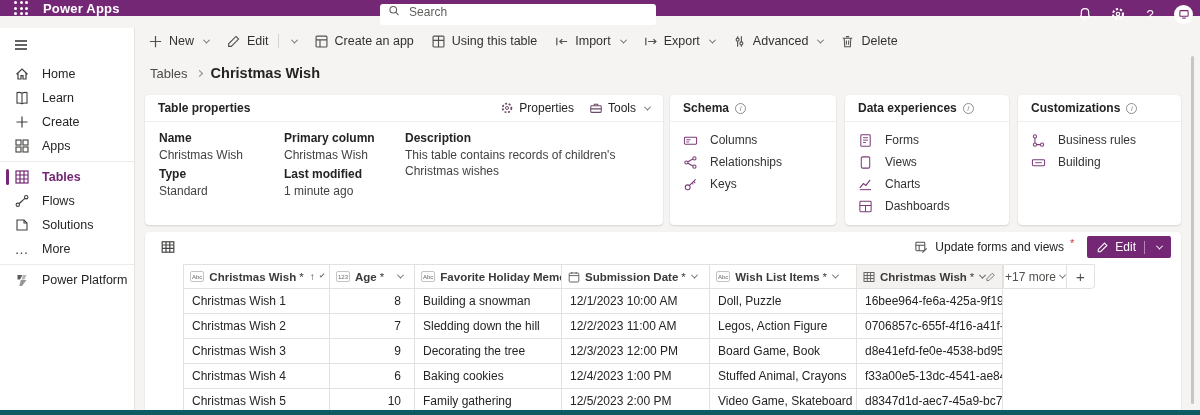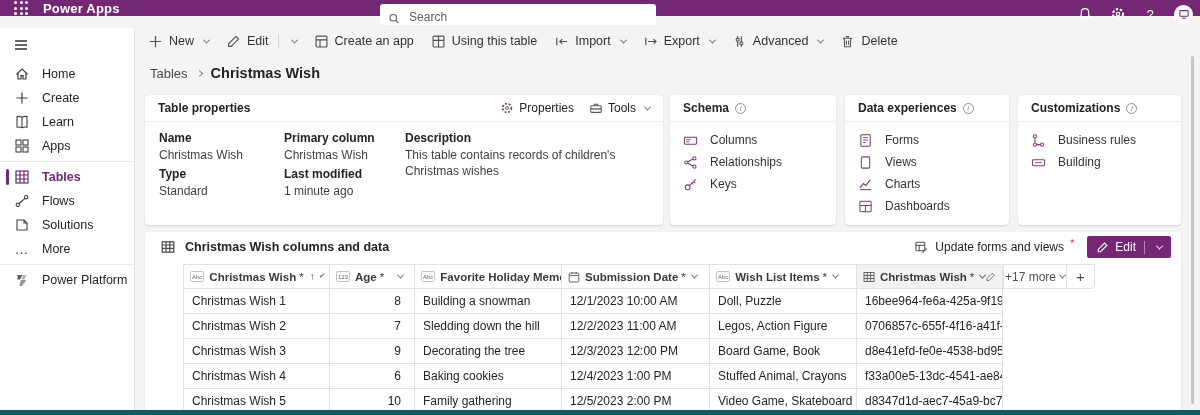--- a/index.html
+++ b/index.html
@@ -9,21 +9,21 @@
   svg{display:block}
 
   
   .topbar{position:absolute;left:0;top:0;width:1200px;height:16px;background:#742774;
           display:flex;align-items:center;color:#fff;z-index:6}
   .waffle{width:26px;height:26px;margin-left:8px;display:flex;align-items:center;justify-content:center;cursor:pointer}
   .waffle-grid{display:grid;grid-template-columns:repeat(3,3px);grid-gap:2.5px}
   .waffle-grid i{width:3px;height:3px;background:#fff;border-radius:50%}
   .brand{font-size:13px;font-weight:700;margin-left:9px;letter-spacing:.2px}
   .searchbox{position:absolute;left:380px;top:4px;width:276px;height:21px;background:#fff;border-radius:3px;
-             display:flex;align-items:flex-end;padding:0 8px;color:#605e5c}
+             display:flex;align-items:flex-start;padding:0 8px;color:#605e5c}
   .searchbox input{border:0;outline:0;background:transparent;font-size:12px;margin-left:7px;width:100%;
                    font-family:inherit;color:#323130}
   .searchbox input::placeholder{color:#605e5c}
   .top-actions{position:absolute;right:7px;top:0;height:28px;display:flex;align-items:center;gap:17px}
   .tico{width:16px;height:16px;color:#fff;cursor:pointer}
   .help-glyph{font-size:13px;color:#fff;cursor:pointer;width:14px;text-align:center}
   .avatar{width:19px;height:19px;border-radius:50%;background:#fff;display:flex;align-items:center;
           justify-content:center;color:#742774;cursor:pointer}
 
   
@@ -177,29 +177,29 @@
 
   <div class="navgroup">
     <div class="nav-item">
       <svg class="nic" viewBox="0 0 16 16">
         <path d="M2.5 8.2 8 3l5.5 5.2M4 7.2V13h3v-3.3h2V13h3V7.2" fill="none" stroke="currentColor" stroke-width="1.2"></path>
       </svg>
       <span>Home</span>
     </div>
     <div class="nav-item">
       <svg class="nic" viewBox="0 0 16 16">
+        <path d="M8 3.2C6.5 2.4 4 2.4 3 2.6v10.6c1-.2 3.5-.2 5 .6 1.5-.8 4-.8 5-.6V2.6c-1-.2-3.5-.2-5 .6zM8 3.2v10.6" fill="none" stroke="currentColor" stroke-width="1.1"></path>
+      </svg>
+      <span>Learn</span>
+    </div>
+    <div class="nav-item">
+      <svg class="nic" viewBox="0 0 16 16">
         <path d="M8 2.5v11M2.5 8h11" stroke="currentColor" stroke-width="1.2"></path>
       </svg>
       <span>Create</span>
-    </div>
-    <div class="nav-item">
-      <svg class="nic" viewBox="0 0 16 16">
-        <path d="M8 3.2C6.5 2.4 4 2.4 3 2.6v10.6c1-.2 3.5-.2 5 .6 1.5-.8 4-.8 5-.6V2.6c-1-.2-3.5-.2-5 .6zM8 3.2v10.6" fill="none" stroke="currentColor" stroke-width="1.1"></path>
-      </svg>
-      <span>Learn</span>
     </div>
     <div class="nav-item">
       <svg class="nic" viewBox="0 0 16 16">
         <rect x="2" y="2" width="5" height="5" fill="none" stroke="currentColor" stroke-width="1.1"></rect>
         <rect x="9" y="2" width="5" height="5" fill="none" stroke="currentColor" stroke-width="1.1"></rect>
         <rect x="2" y="9" width="5" height="5" fill="none" stroke="currentColor" stroke-width="1.1"></rect>
         <rect x="9" y="9" width="5" height="5" fill="none" stroke="currentColor" stroke-width="1.1"></rect>
       </svg>
       <span>Apps</span>
     </div>
@@ -451,21 +451,20 @@
   </div>
 </section>
 
 <section class="section">
   <div class="sec-h">
     <span class="sec-title">
       <svg class="sic" viewBox="0 0 16 16">
         <rect x="2.2" y="2.8" width="11.6" height="10.4" fill="none" stroke="currentColor" stroke-width="1.2"></rect>
         <path d="M2.2 6h11.6M2.2 9.3h11.6M6 2.8v10.4M9.8 2.8v10.4" stroke="currentColor" stroke-width="1.2"></path>
       </svg>
-      <span>Christmas Wish columns and data</span>
     </span>
     <span class="spacer"></span>
     <span class="update">
       <svg class="uic" viewBox="0 0 16 16">
         <rect x="2" y="2.5" width="9.5" height="9" rx="1" fill="none" stroke="currentColor" stroke-width="1.1"></rect>
         <path d="M2 5.5h9.5M5.5 5.5v6" stroke="currentColor" stroke-width="1.1"></path>
         <path d="M9 13.5l4.5-4.5" stroke="currentColor" stroke-width="1.2"></path>
       </svg>
       <span>Update forms and views</span>
         <sup>*</sup>

